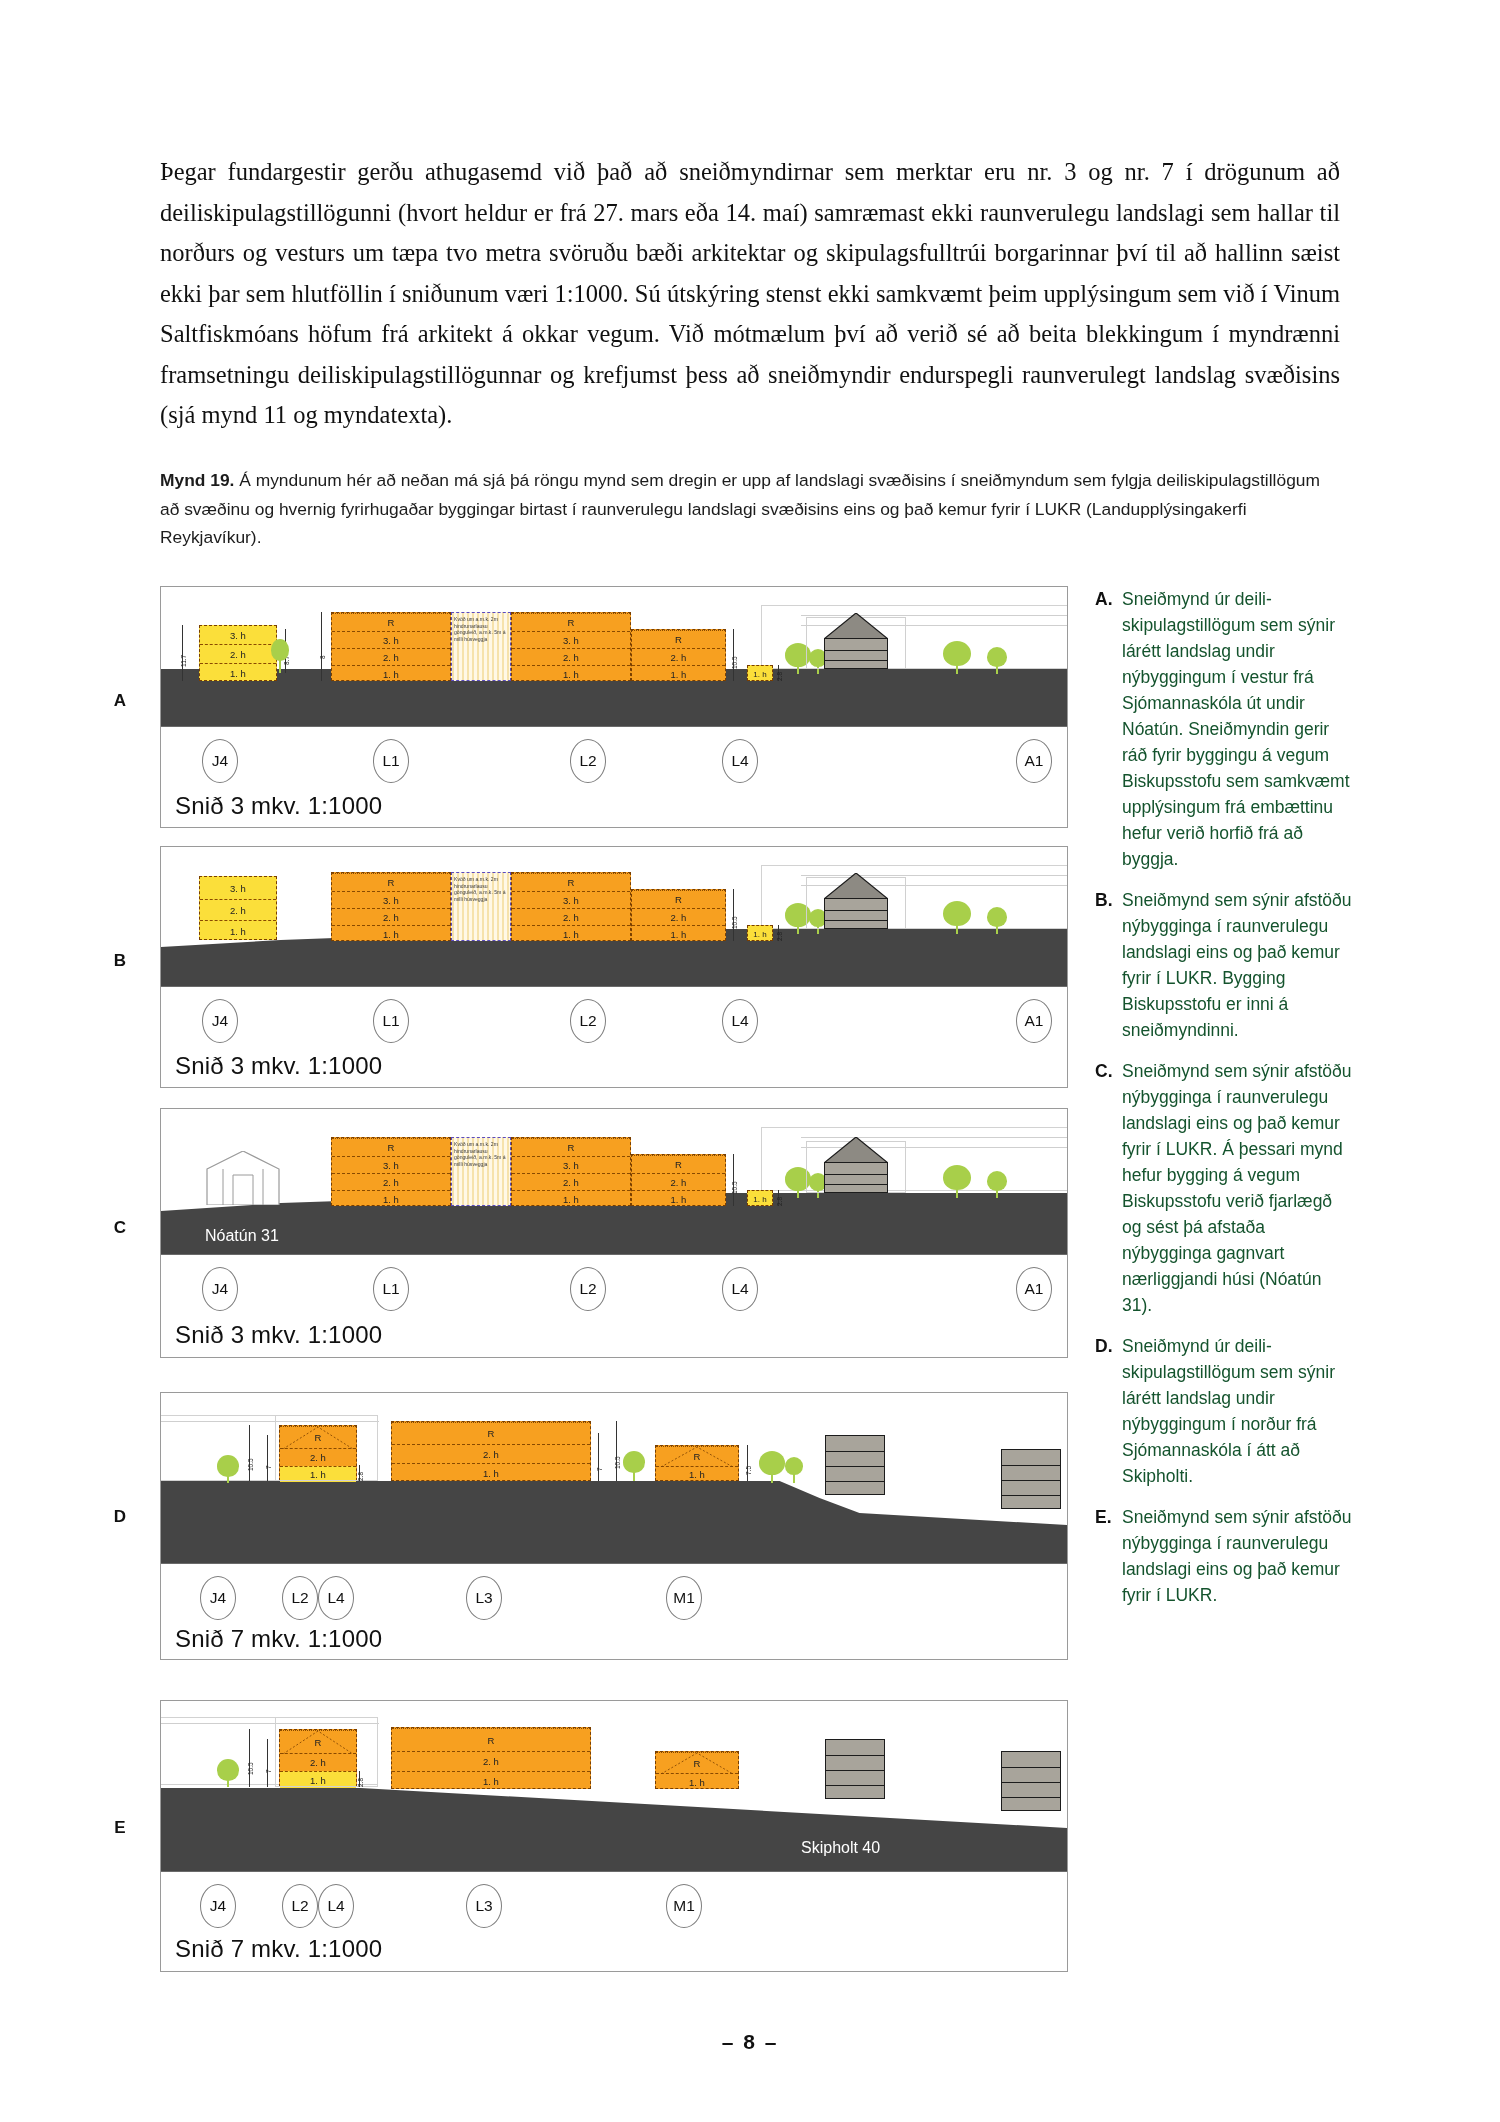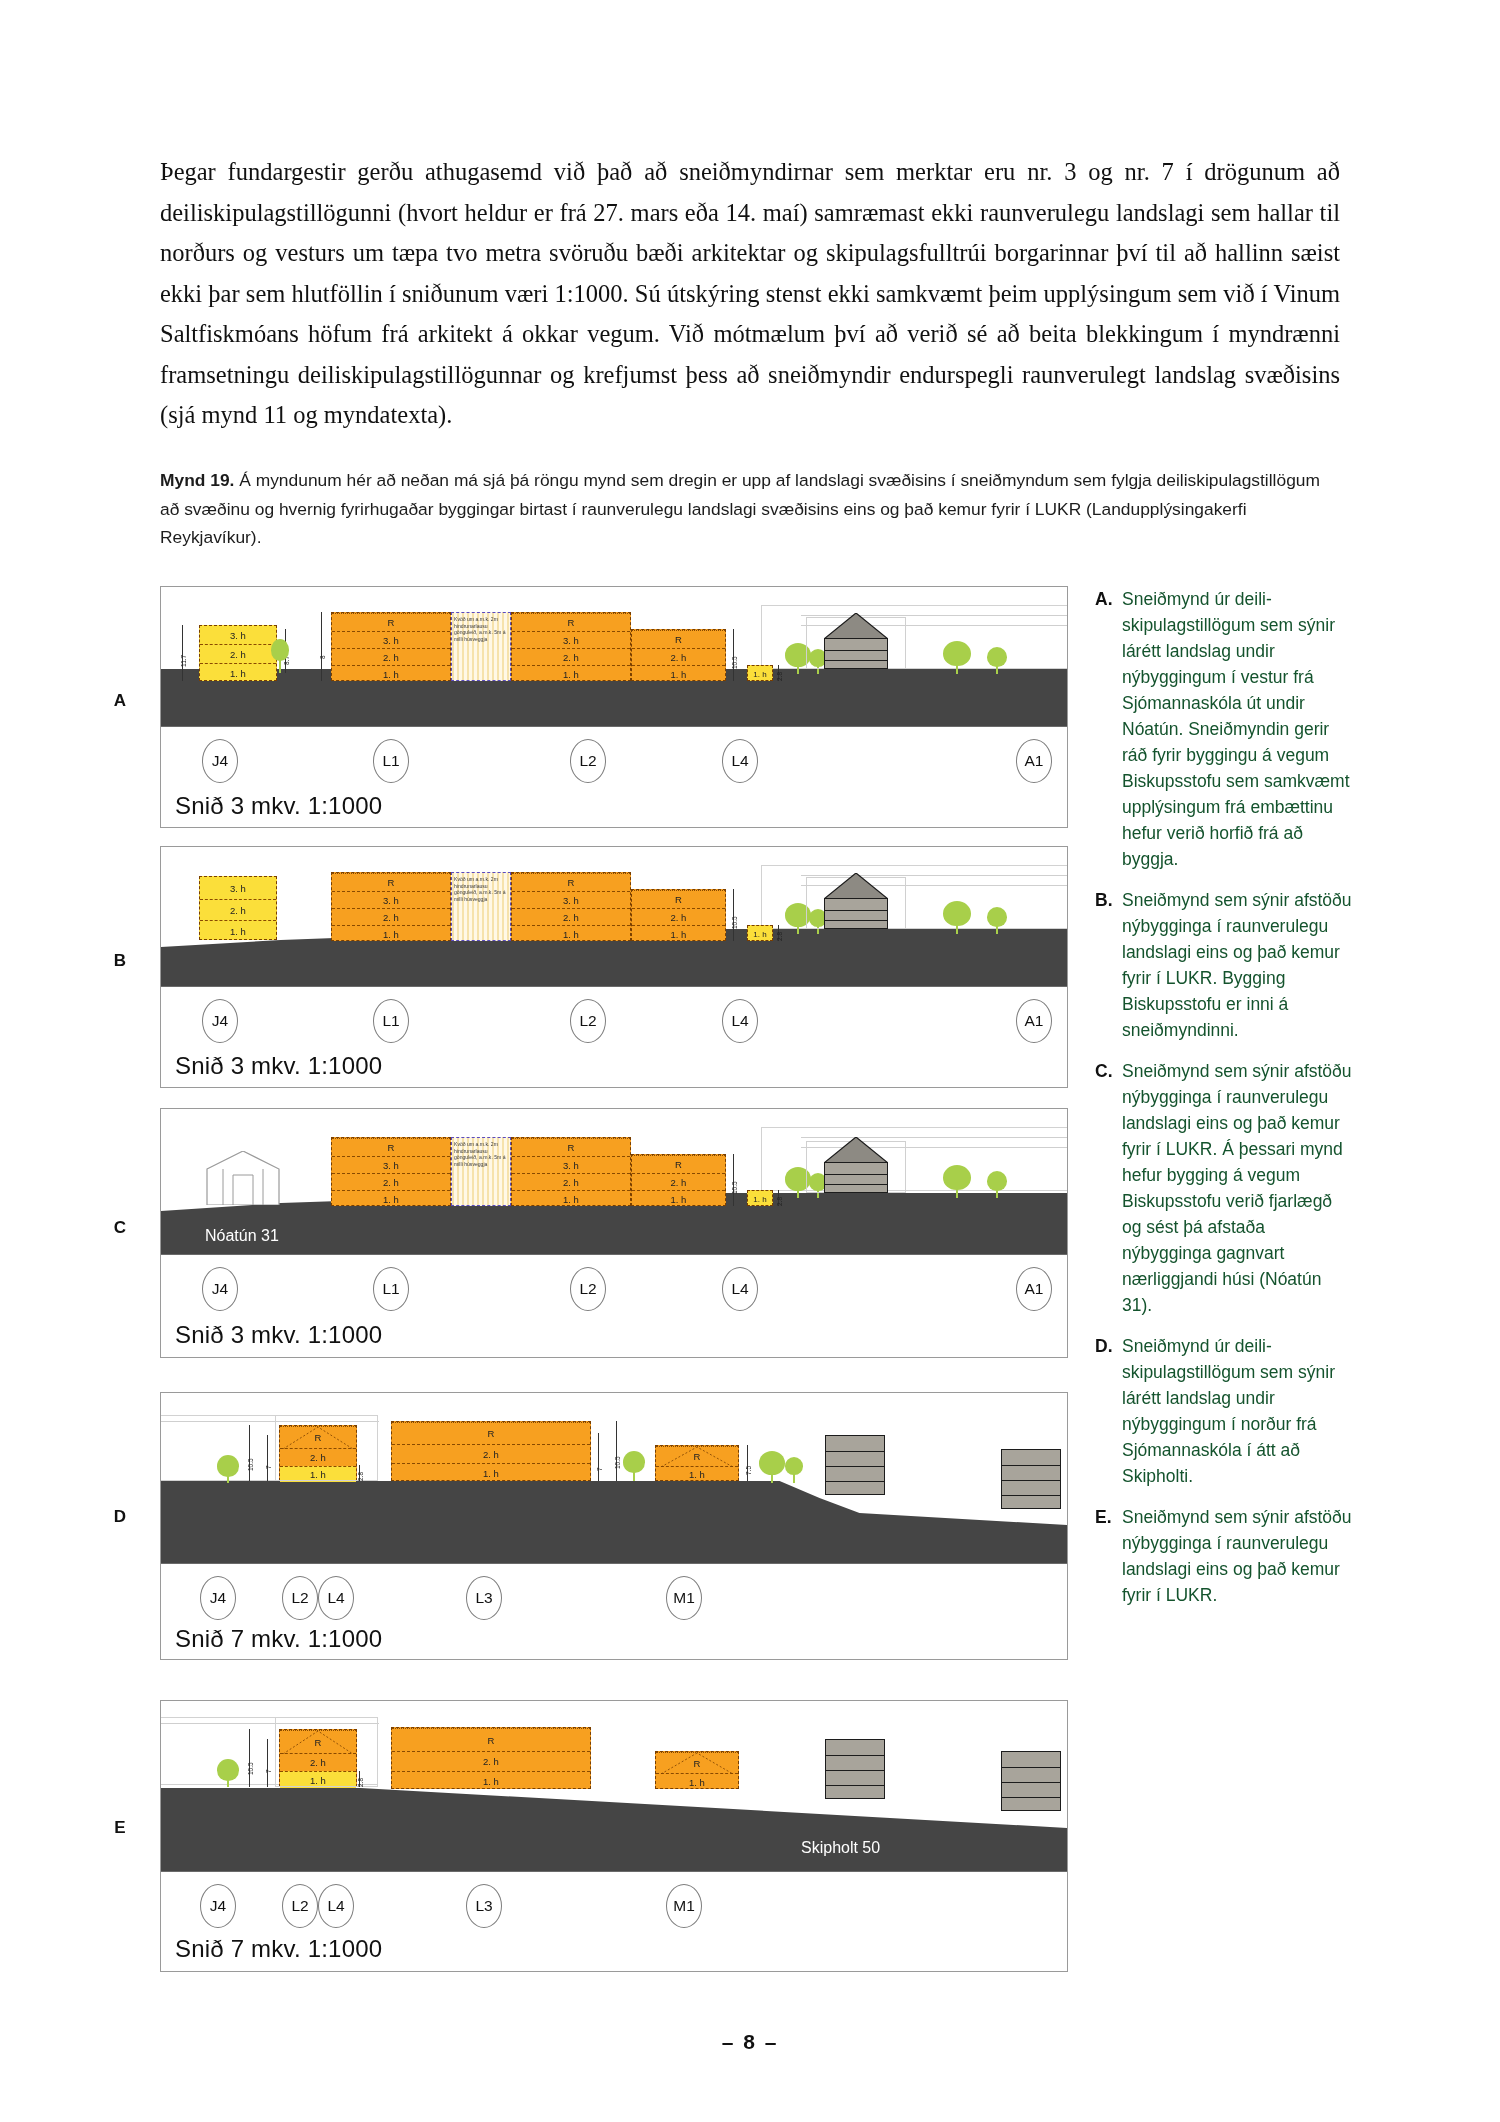--- a/index.html
+++ b/index.html
@@ -543,21 +543,21 @@
         <div class="gf" style="top:30px;height:15px;"></div>
         <div class="gf" style="top:45px;height:15px;"></div>
       </div>
       <div class="greyblk" style="left:840px;top:50px;width:60px;height:60px;">
         <div class="gf first" style="top:0;height:15px;"></div>
         <div class="gf" style="top:15px;height:15px;"></div>
         <div class="gf" style="top:30px;height:15px;"></div>
         <div class="gf" style="top:45px;height:15px;"></div>
       </div>
 
-      <div class="gnd-label" style="left:640px;top:138px;">Skipholt 50</div>
+      <div class="gnd-label" style="left:640px;top:138px;">Skipholt 40</div>
 
       <div class="axis-line" style="top:170px;"></div>
       <div class="node" style="left:39px;top:183px;">J4</div>
       <div class="node" style="left:121px;top:183px;">L2</div>
       <div class="node" style="left:157px;top:183px;">L4</div>
       <div class="node" style="left:305px;top:183px;">L3</div>
       <div class="node" style="left:505px;top:183px;">M1</div>
 
       <div class="snid" style="top:234px;">Snið 7 mkv. 1:1000</div>
     </div>

